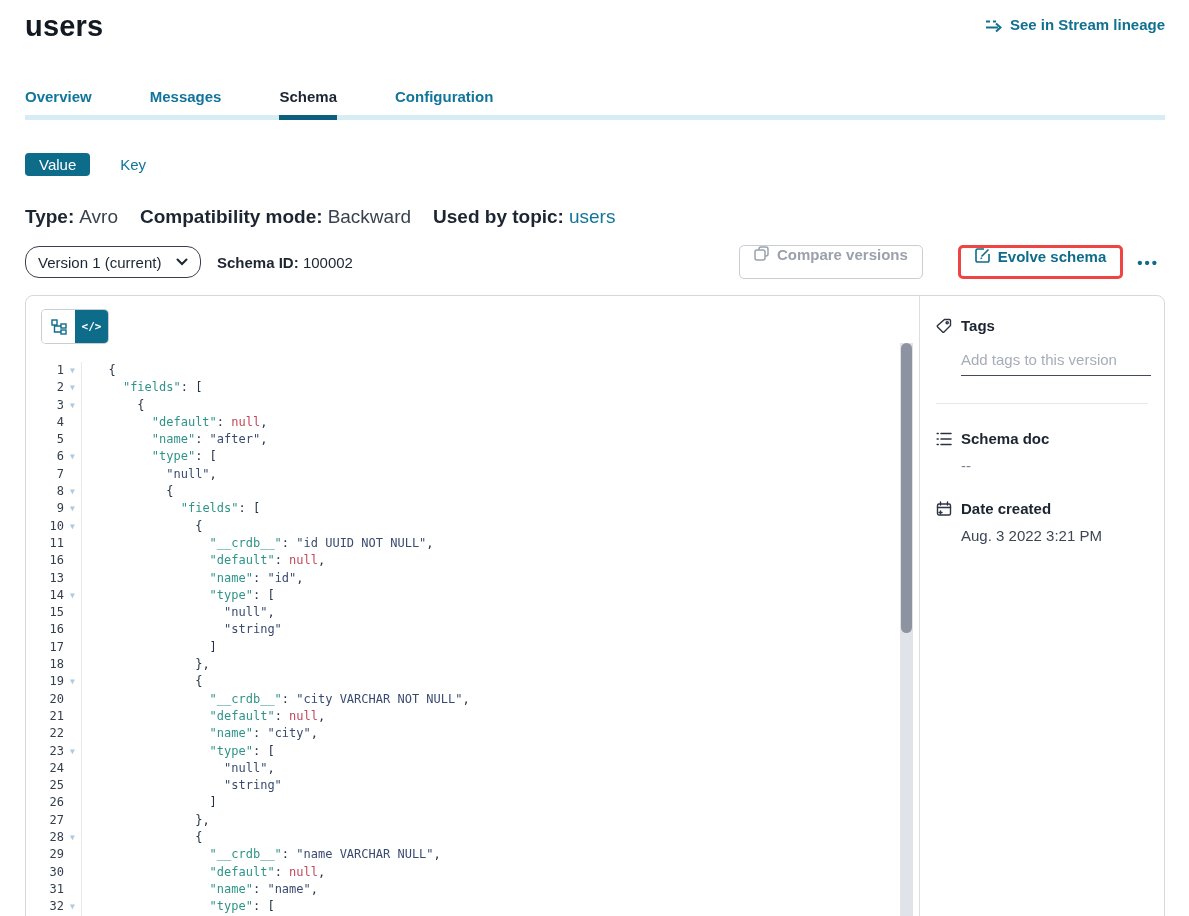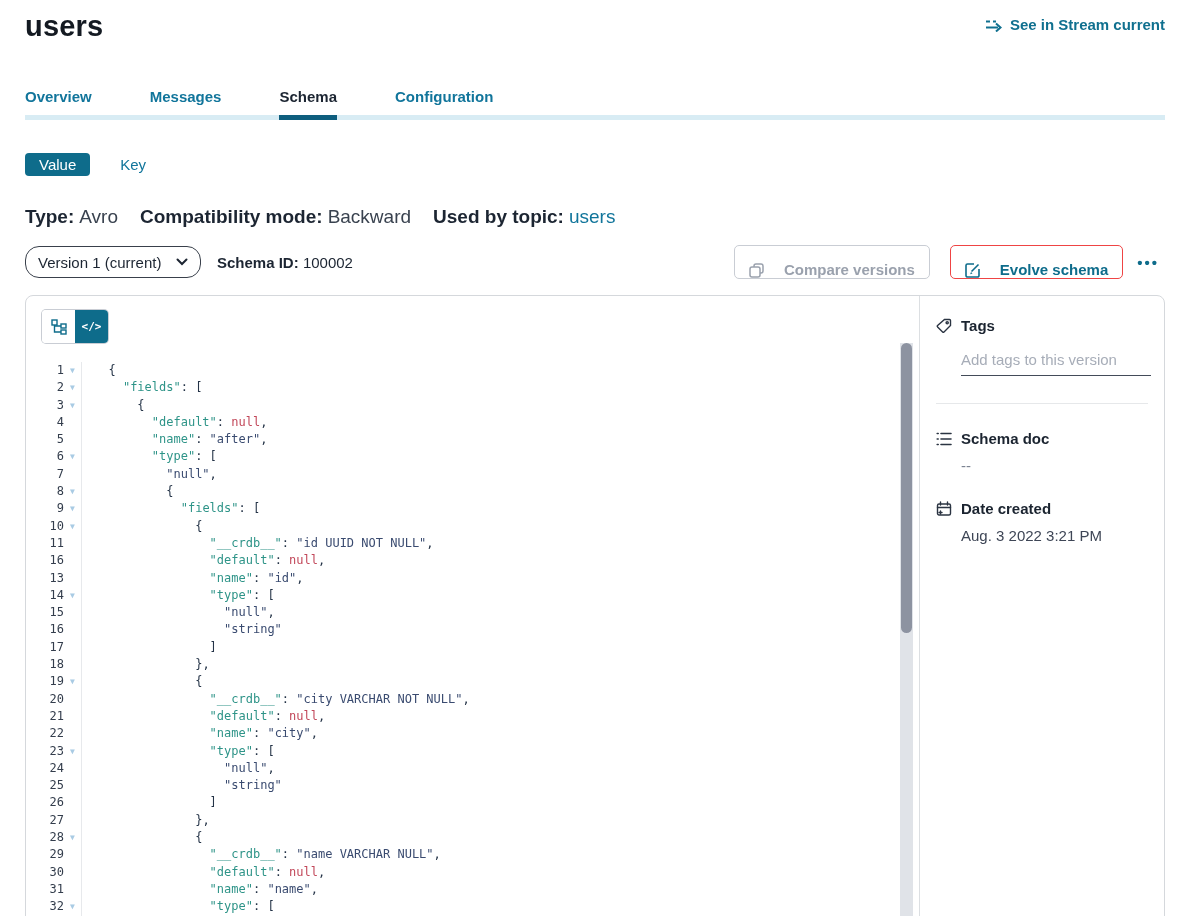--- a/index.html
+++ b/index.html
@@ -32,24 +32,24 @@
   .meta .pair span.v { margin-left:5px; }
   .meta a { color:#11759b; text-decoration:none; cursor:pointer; margin-left:5px; }
 
   
   .vbar { margin-top:17px; display:flex; align-items:center; }
   .select { display:flex; align-items:center; justify-content:space-between; width:176px; height:32px;
     border:1px solid #39404b; border-radius:14px; padding:0 12px; font-size:15px; color:#1c2532; background:#fff; cursor:pointer; }
   .schema-id { margin-left:16px; font-size:15px; }
   .schema-id b { color:#1c2532; }
   .vbar .spacer { flex:1; }
-  .btn { display:flex; align-items:flex-end; gap:20px; height:34px; border-radius:5px; padding:0 14px;
+  .btn { display:flex; align-items:flex-start; gap:8px; height:34px; border-radius:5px; padding:0 14px;
     font:15px "Liberation Sans",sans-serif; font-weight:bold; background:#fff; cursor:pointer; }
   .btn.disabled { border:1px solid #c9cdd4; color:#9aa1ad; cursor:default; }
-  .btn.teal { border:1px solid #ef4444; color:#0e6c8b; margin-left:20px; }
+  .btn.teal { border:3px solid #ef4444; color:#0e6c8b; margin-left:35px; }
   .more { background:none; border:none; color:#0e6c8b; font-size:15px; font-weight:bold; letter-spacing:2px; margin-left:8px; padding:4px 6px; cursor:pointer; }
 
   
   .panel { margin-top:16px; border:1px solid #d5d8dc; border-radius:8px; height:660px; display:flex; overflow:hidden; }
   .editor { flex:1; position:relative; min-width:0; }
   .viewmode { position:absolute; top:14px; left:16px; display:flex; border-radius:4px; overflow:hidden; box-shadow:0 0 0 1px #c9cdd4; }
   .viewmode .vm { width:33px; height:33px; display:flex; align-items:center; justify-content:center; border:none; cursor:pointer; }
   .vm.tree { background:#fff; color:#0e6c8b; }
   .vm.code { background:#0e6c8b; color:#fff; font-family:"DejaVu Sans Mono",monospace; font-size:11px; font-weight:bold; }
 
@@ -85,21 +85,21 @@
 <div class="page">
 
   <div class="hdr">
     <h1>users</h1>
     <a class="lineage">
       <svg width="18" height="14" viewBox="0 0 18 14" fill="none" stroke="#10708f" stroke-width="2">
         <line x1="1" y1="3.5" x2="11" y2="3.5" stroke-dasharray="4 3"></line>
         <line x1="1" y1="9.5" x2="13" y2="9.5"></line>
         <path d="M11 5.5 L15.5 9.5 L11 13.5" fill="none"></path>
       </svg>
-      <span>See in Stream current</span>
+      <span>See in Stream lineage</span>
     </a>
   </div>
 
   <nav class="tabs">
     <div class="tab-row" id="tab-row">
         <button class="tab">Overview</button>
         <button class="tab">Messages</button>
         <button class="tab active">Schema</button>
         <button class="tab">Configuration</button>
       </div>

